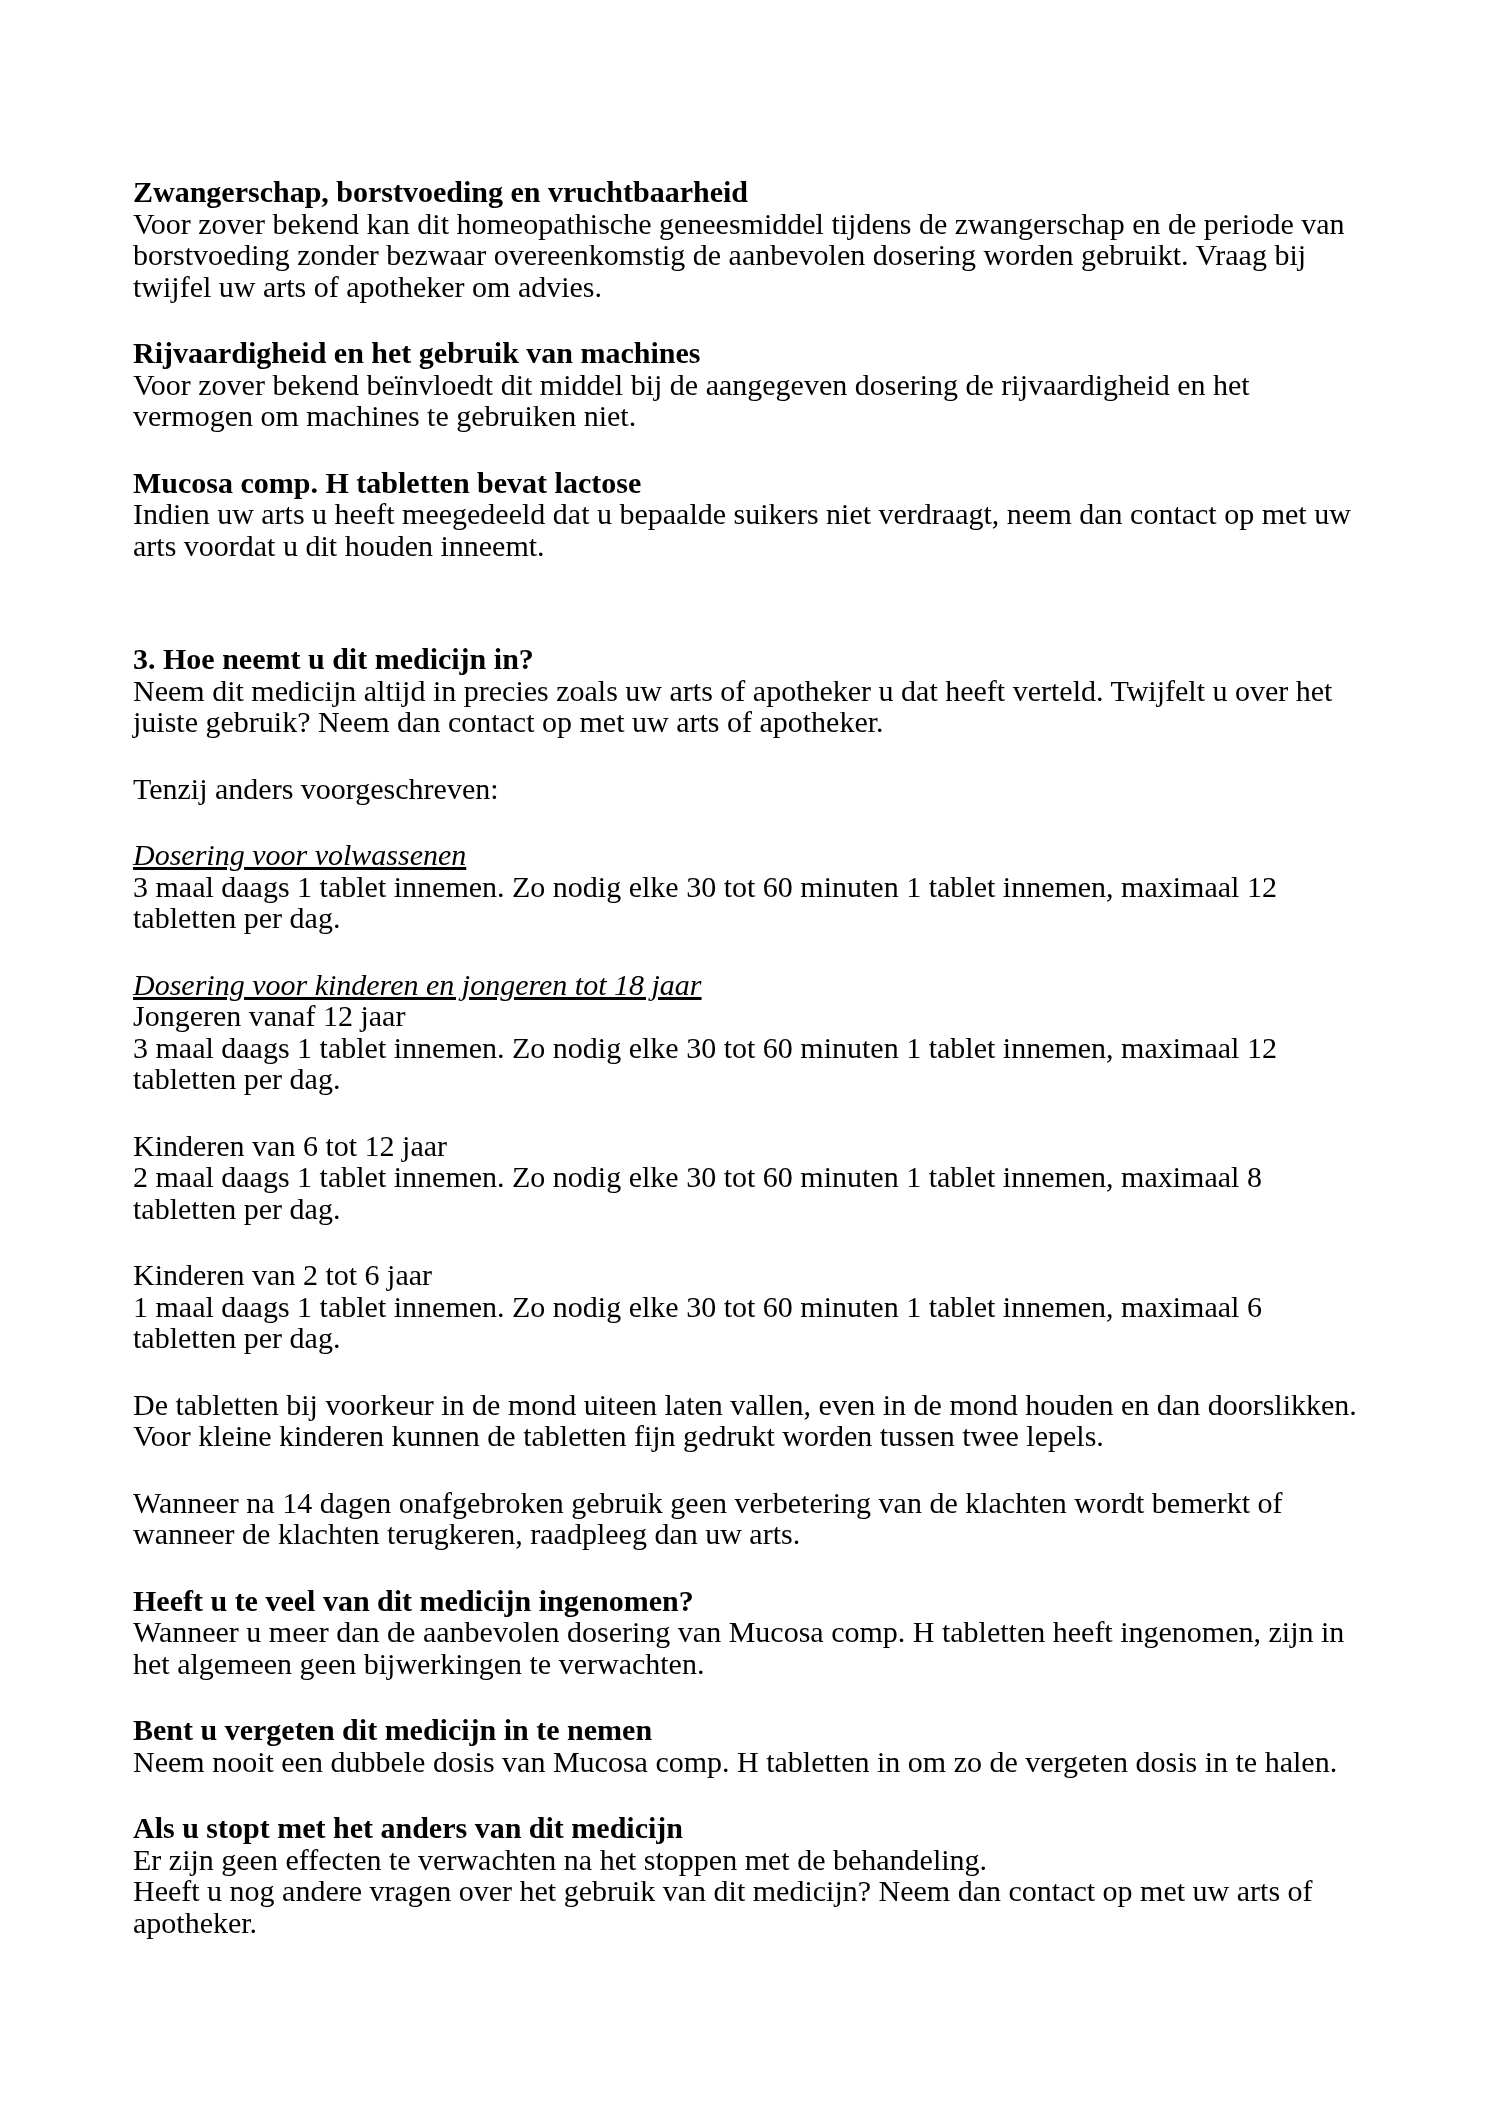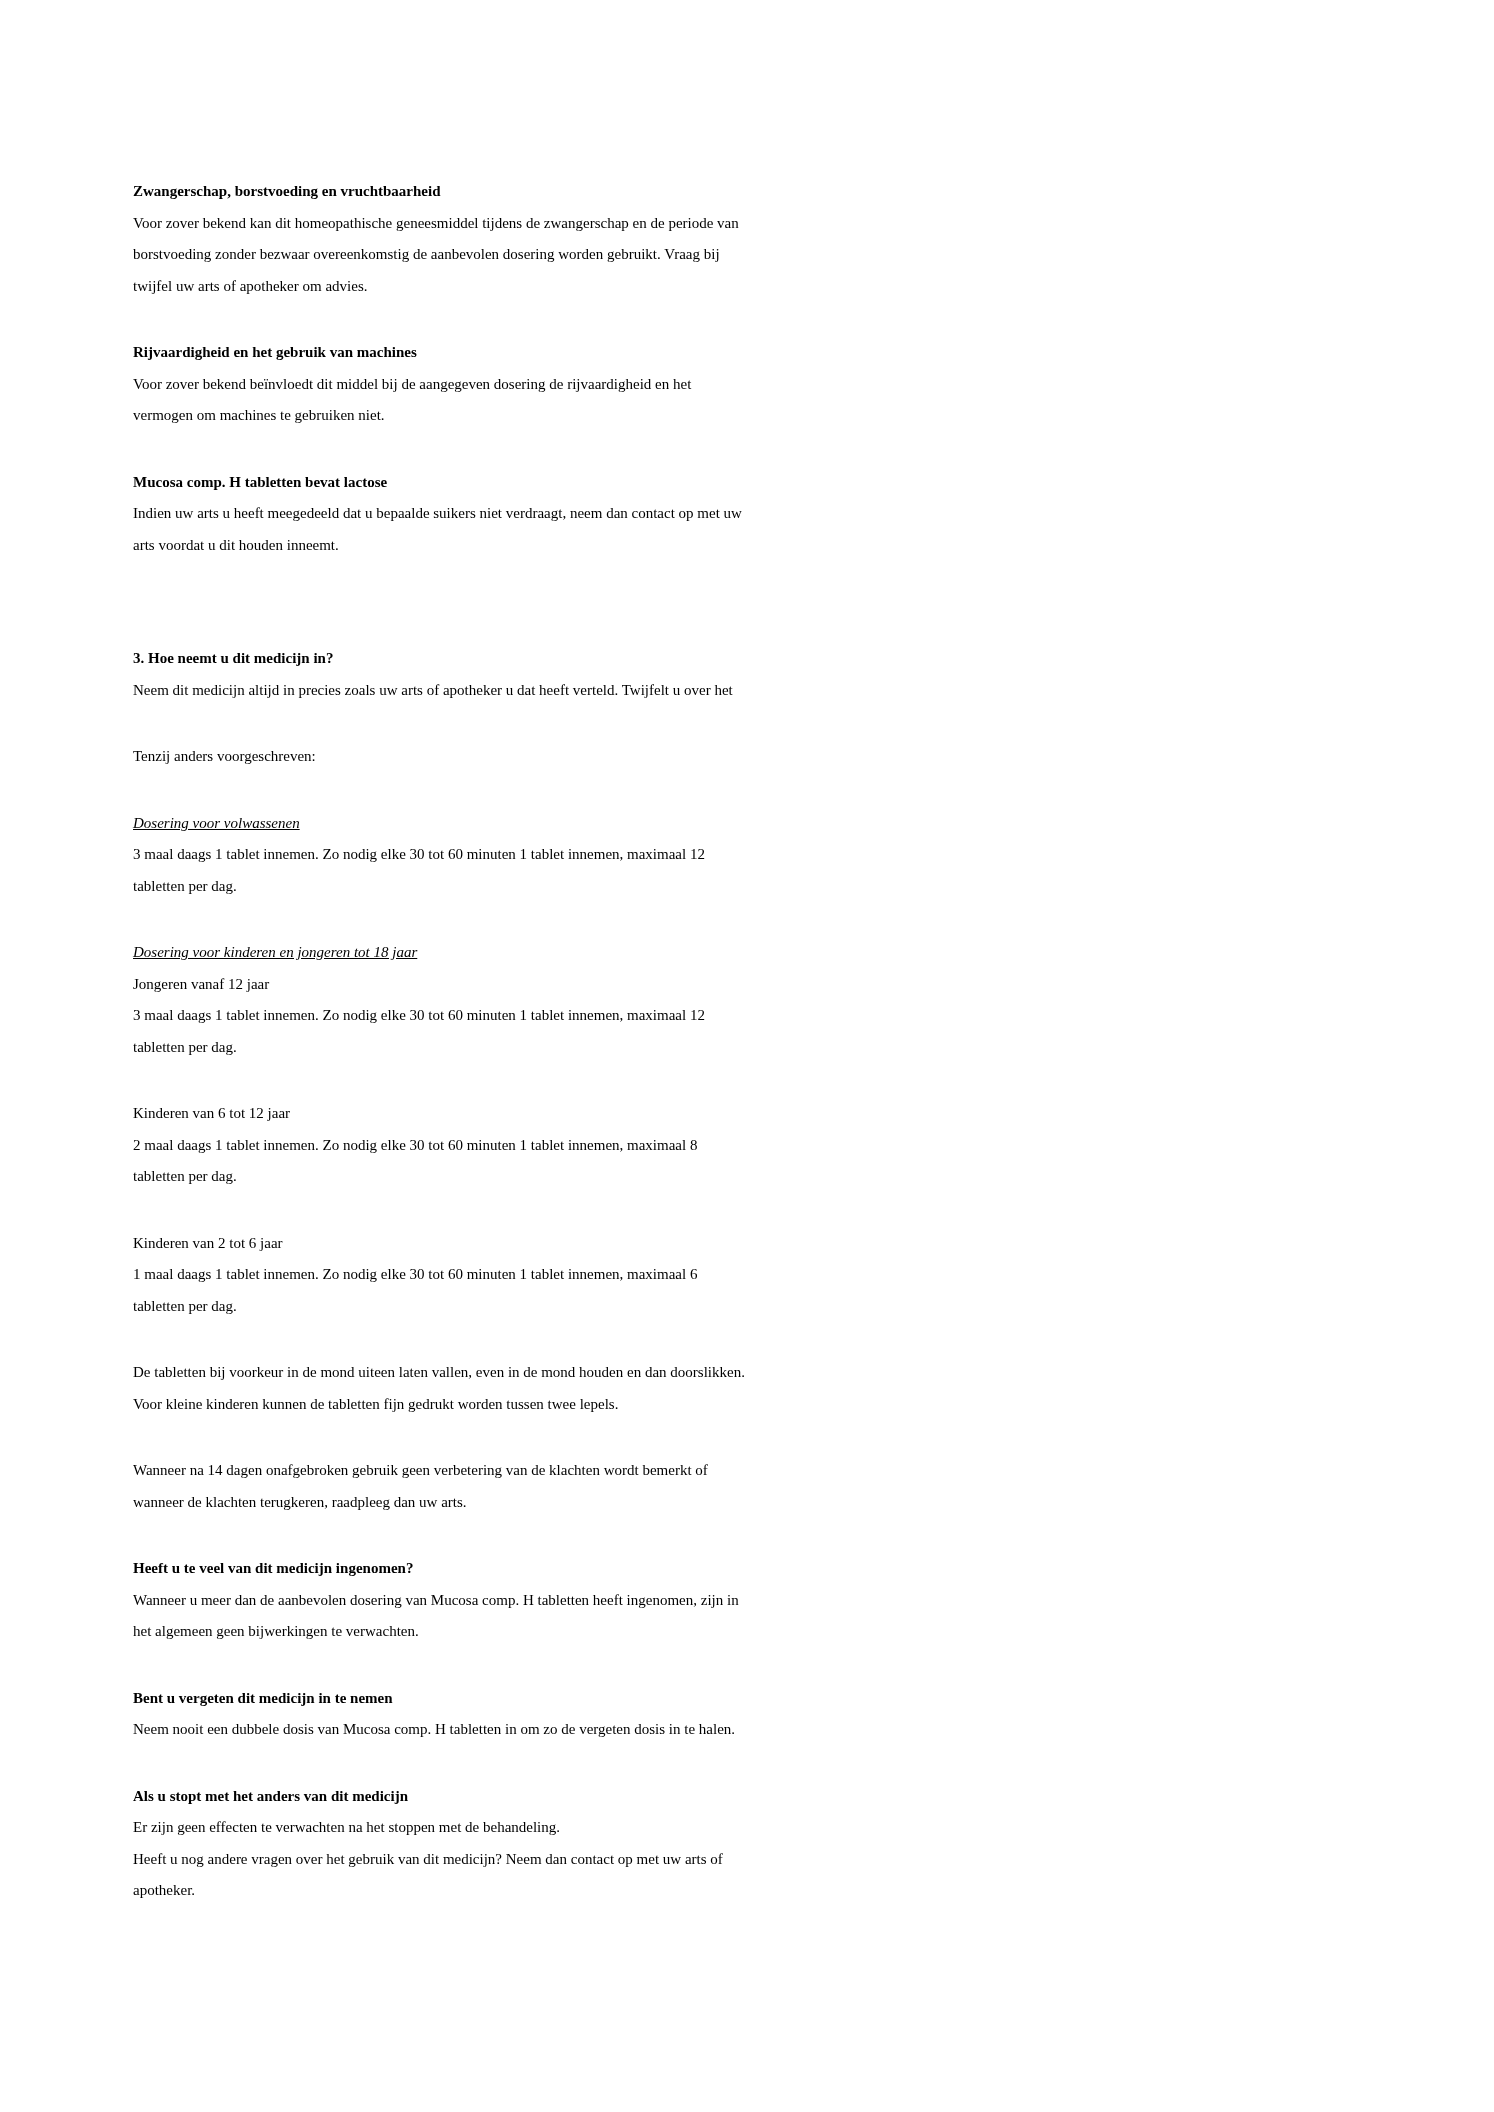--- a/index.html
+++ b/index.html
@@ -7,21 +7,21 @@
     padding: 0;
     background: #ffffff;
   }
   .page {
     position: relative;
     width: 1494px;
     height: 2112px;
     background: #ffffff;
     color: #000000;
     font-family: "Liberation Serif", "DejaVu Serif", serif;
-    font-size: 15px;
+    font-size: 30px;
     overflow: hidden;
   }
   .content {
     position: absolute;
     left: 133px;
     top: 176px;
     width: 1230px;
   }
   .group {
     margin-top: 35px;
@@ -67,20 +67,21 @@
 
     <div class="group">
       <div class="line bold">Mucosa comp. H tabletten bevat lactose</div>
       <div class="line">Indien uw arts u heeft meegedeeld dat u bepaalde suikers niet verdraagt, neem dan contact op met uw</div>
       <div class="line">arts voordat u dit houden inneemt.</div>
     </div>
 
     <div class="group extra-gap">
       <div class="line bold">3. Hoe neemt u dit medicijn in?</div>
       <div class="line">Neem dit medicijn altijd in precies zoals uw arts of apotheker u dat heeft verteld. Twijfelt u over het</div>
+      <div class="line">juiste gebruik? Neem dan contact op met uw arts of apotheker.</div>
     </div>
 
     <div class="group">
       <div class="line">Tenzij anders voorgeschreven:</div>
     </div>
 
     <div class="group">
       <div class="line italic-underline">Dosering voor volwassenen</div>
       <div class="line">3 maal daags 1 tablet innemen. Zo nodig elke 30 tot 60 minuten 1 tablet innemen, maximaal 12</div>
       <div class="line">tabletten per dag.</div>

